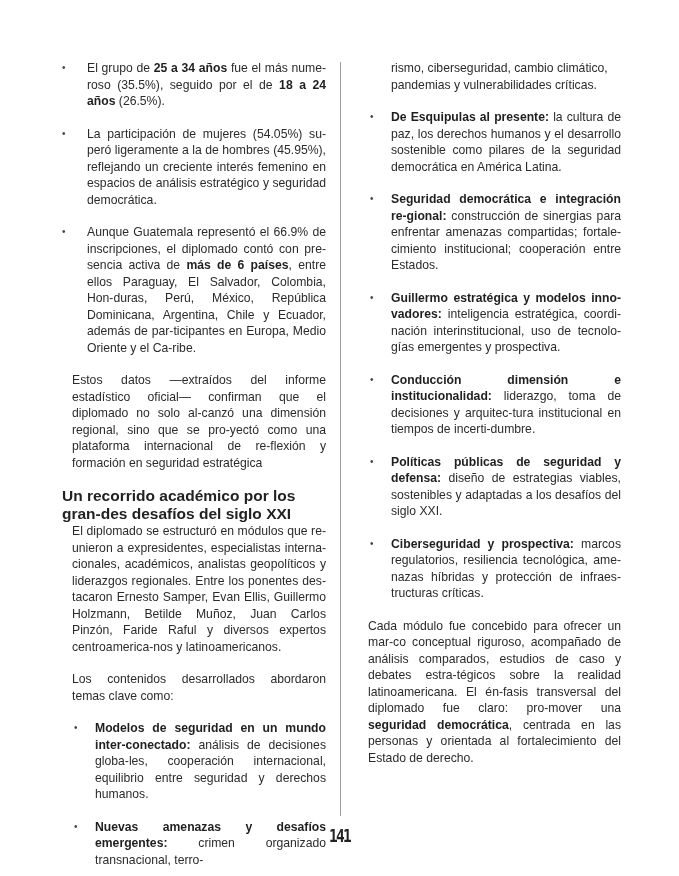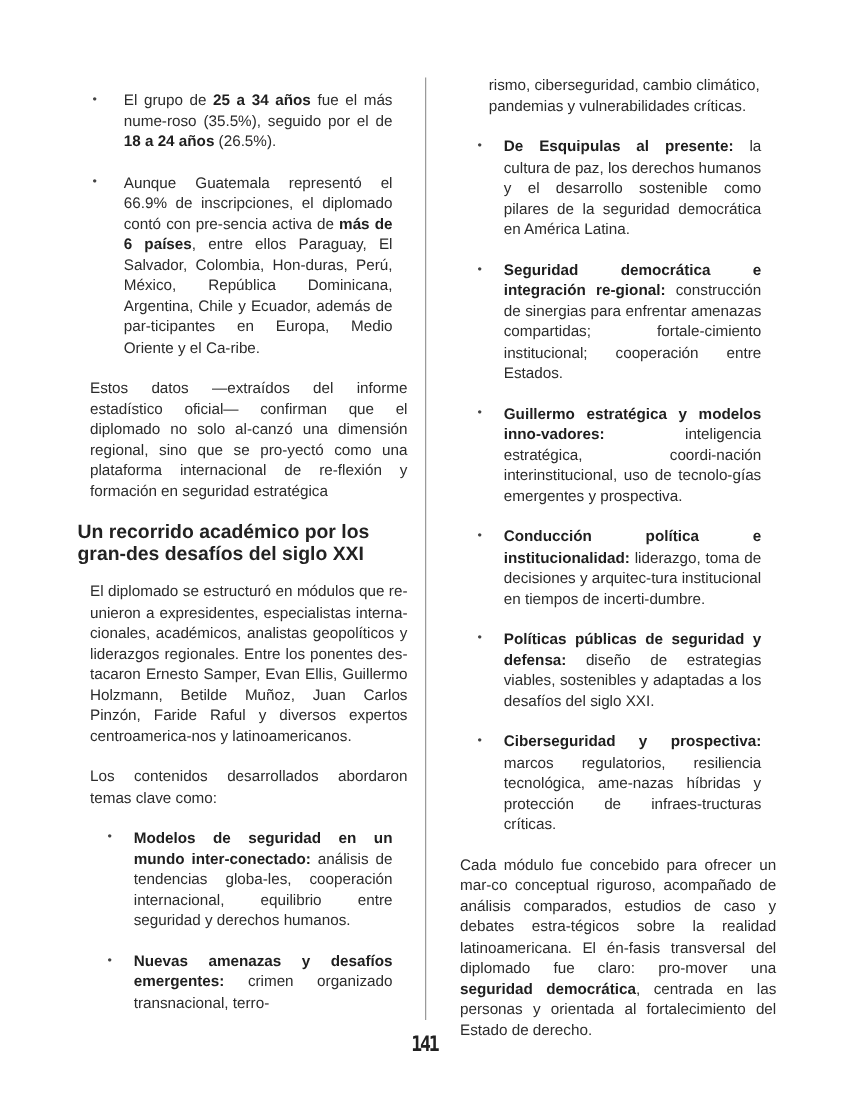--- a/index.html
+++ b/index.html
@@ -2,59 +2,60 @@
 <html><head>
   <meta charset="utf-8">
   <style>
     html, body { margin: 0; padding: 0; background: #ffffff; }
     body { width: 679px; height: 876px; position: relative; overflow: hidden;
            font-family: "Liberation Sans", "DejaVu Sans", sans-serif; color: #2b2b2b; }
     .col { position: absolute; top: 60px; font-size: 12.2px; line-height: 16.5px; }
     .col-left { left: 62px; width: 264px; }
     .col-right { left: 354px; width: 263px; }
     .divider { position: absolute; left: 340px; top: 62px; width: 1px; height: 754px; background: #9a9a9a; }
-    .blist { list-style: none; margin: 12px; padding: 0; }
+    .blist { list-style: none; margin: 0; padding: 0; }
     .blist li { position: relative; padding-left: 25px; margin-bottom: 16px; text-align: justify; }
     .blist li::before { content: "•"; position: absolute; left: 0; top: 0; font-size: 10px; color: #444; }
     .blist.indent li { padding-left: 33px; }
     .blist.indent li::before { left: 12px; }
     p { margin: 0 0 16px 10px; text-align: justify; }
     b { font-weight: bold; color: #1f1f1f; }
-    h2 { font-size: 15.5px; line-height: 18px; font-weight: bold; margin: 0 0 12px 0; color: #222; }
+    h2 { font-size: 15.5px; line-height: 18px; font-weight: bold; margin: 0 0 0 0; color: #222; }
     .page-num { position: absolute; left: 0; width: 679px; top: 826px; text-align: center;
                 font-family: "DejaVu Sans Mono", monospace; font-size: 17px; font-weight: bold;
                 letter-spacing: -2px; color: #222; transform: scaleX(0.85); }
     .cont { padding-left: 33px; margin-bottom: 16px; }
   </style>
 </head>
 <body>
 
 <div class="col col-left">
   <ul class="blist">
     <li><span>El grupo de </span><b>25 a 34 años</b><span> fue el más nume-roso (35.5%), seguido por el de </span><b>18 a 24 años</b><span> (26.5%).</span></li>
+    <li><span>La participación de mujeres (54.05%) su-peró ligeramente a la de hombres (45.95%), reflejando un creciente interés femenino en espacios de análisis estratégico y seguridad democrática.</span></li>
     <li><span>Aunque Guatemala representó el 66.9% de inscripciones, el diplomado contó con pre-sencia activa de </span><b>más de 6 países</b><span>, entre ellos Paraguay, El Salvador, Colombia, Hon-duras, Perú, México, República Dominicana, Argentina, Chile y Ecuador, además de par-ticipantes en Europa, Medio Oriente y el Ca-ribe.</span></li>
   </ul>
   <p>Estos datos —extraídos del informe estadístico oficial— confirman que el diplomado no solo al-canzó una dimensión regional, sino que se pro-yectó como una plataforma internacional de re-flexión y formación en seguridad estratégica</p>
   <h2>Un recorrido académico por los gran-des desafíos del siglo XXI</h2>
   <p>El diplomado se estructuró en módulos que re-unieron a expresidentes, especialistas interna-cionales, académicos, analistas geopolíticos y liderazgos regionales. Entre los ponentes des-tacaron Ernesto Samper, Evan Ellis, Guillermo Holzmann, Betilde Muñoz, Juan Carlos Pinzón, Faride Raful y diversos expertos centroamerica-nos y latinoamericanos.</p>
   <p>Los contenidos desarrollados abordaron temas clave como:</p>
   <ul class="blist indent">
-    <li><b>Modelos de seguridad en un mundo inter-conectado:</b><span> análisis de tendencias globa-les, cooperación internacional, equilibrio entre seguridad y derechos humanos.</span></li>
+    <li><b>Modelos de seguridad en un mundo inter-conectado:</b><span> análisis de decisiones globa-les, cooperación internacional, equilibrio entre seguridad y derechos humanos.</span></li>
     <li style="margin-bottom:0"><b>Nuevas amenazas y desafíos emergentes:</b><span> crimen organizado transnacional, terro-</span></li>
   </ul>
 </div>
 
 <div class="divider"></div>
 
 <div class="col col-right" style="left:358px;">
   <div class="cont">rismo, ciberseguridad, cambio climático, pandemias y vulnerabilidades críticas.</div>
   <ul class="blist indent">
     <li><b>De Esquipulas al presente:</b><span> la cultura de paz, los derechos humanos y el desarrollo sostenible como pilares de la seguridad democrática en América Latina.</span></li>
     <li><b>Seguridad democrática e integración re-gional:</b><span> construcción de sinergias para enfrentar amenazas compartidas; fortale-cimiento institucional; cooperación entre Estados.</span></li>
     <li><b>Guillermo estratégica y modelos inno-vadores:</b><span> inteligencia estratégica, coordi-nación interinstitucional, uso de tecnolo-gías emergentes y prospectiva.</span></li>
-    <li><b>Conducción política e institucionalidad:</b><span> liderazgo, toma de decisiones y arquitec-tura institucional en tiempos de incerti-dumbre.</span></li>
+    <li><b>Conducción dimensión e institucionalidad:</b><span> liderazgo, toma de decisiones y arquitec-tura institucional en tiempos de incerti-dumbre.</span></li>
     <li><b>Políticas públicas de seguridad y defensa:</b><span> diseño de estrategias viables, sostenibles y adaptadas a los desafíos del siglo XXI.</span></li>
     <li><b>Ciberseguridad y prospectiva:</b><span> marcos regulatorios, resiliencia tecnológica, ame-nazas híbridas y protección de infraes-tructuras críticas.</span></li>
   </ul>
   <p><span>Cada módulo fue concebido para ofrecer un mar-co conceptual riguroso, acompañado de análisis comparados, estudios de caso y debates estra-tégicos sobre la realidad latinoamericana. El én-fasis transversal del diplomado fue claro: pro-mover una </span><b>seguridad democrática</b><span>, centrada en las personas y orientada al fortalecimiento del Estado de derecho.</span></p>
 </div>
 
 <div class="page-num">141</div>
 
 </body></html>

